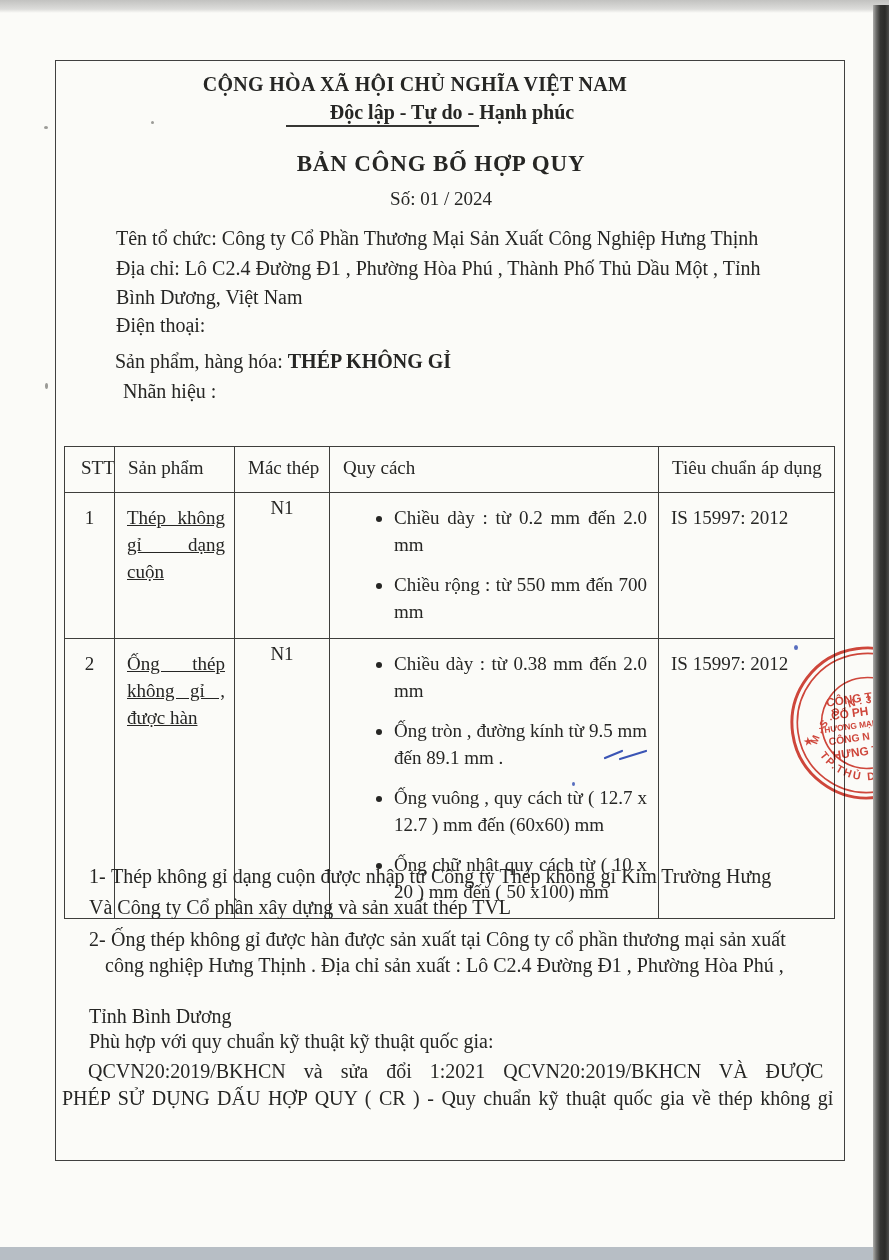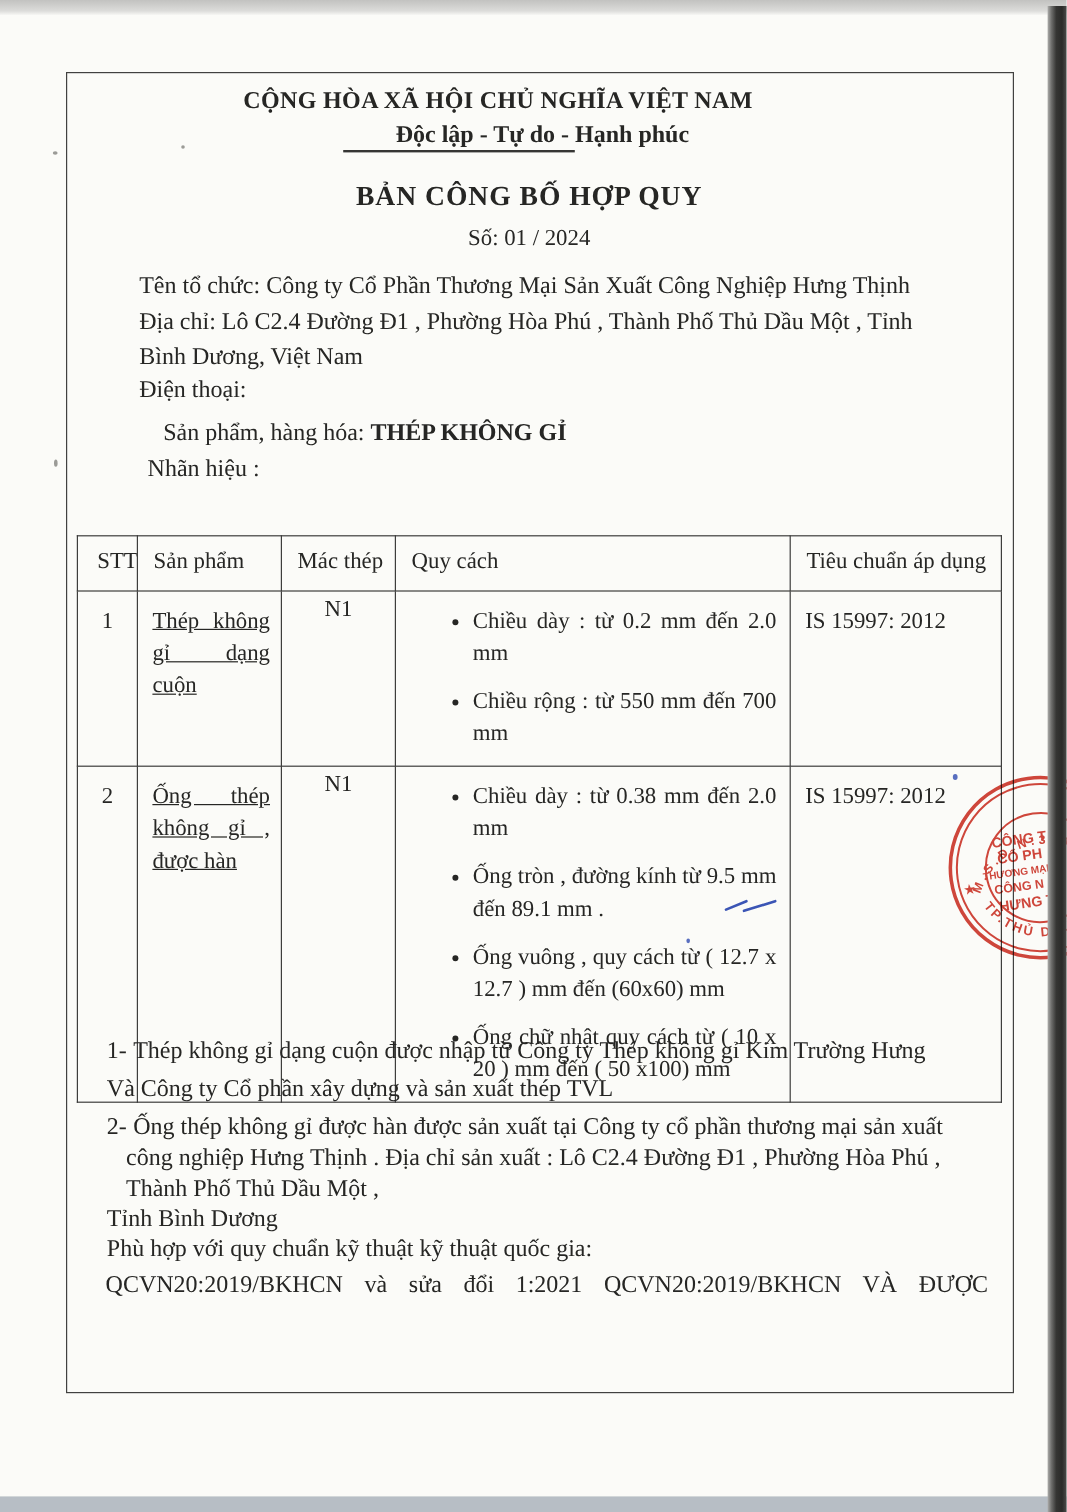--- a/index.html
+++ b/index.html
@@ -76,21 +76,21 @@
     <div class="abs motto-underline" style="left:230px;top:64px;width:193px;"></div>
 
     <div class="abs ctr b h-title" style="left:385px;top:90px;text-align:right;">BẢN CÔNG BỐ HỢP QUY</div>
     <div class="abs ctr h-number" style="left:385px;top:127px;">Số: 01 / 2024</div>
 
     <div class="abs nw body-line" style="left:60px;top:165px;">Tên tổ chức: Công ty Cổ Phần Thương Mại Sản Xuất Công Nghiệp Hưng Thịnh</div>
     <div class="abs nw body-line" style="left:60px;top:195px;">Địa chỉ: Lô C2.4 Đường Đ1 , Phường Hòa Phú , Thành Phố Thủ Dầu Một , Tỉnh</div>
     <div class="abs nw body-line" style="left:60px;top:224px;">Bình Dương, Việt Nam</div>
     <div class="abs nw body-line" style="left:60px;top:252px;">Điện thoại:</div>
 
-    <div class="abs nw body-line" style="left:80px;top:288px;">
+    <div class="abs nw body-line" style="left:59px;top:288px;">
       <span>Sản phẩm, hàng hóa: </span><span class="b">THÉP KHÔNG GỈ</span>
     </div>
     <div class="abs nw body-line" style="left:67px;top:318px;">Nhãn hiệu :</div>
 
     <table class="doc-table">
       <colgroup>
         <col style="width:50px">
           <col style="width:120px">
           <col style="width:95px">
         <col style="width:329px">
@@ -137,25 +137,25 @@
 
     <div class="abs nw note-line" style="left:33px;top:803px;">
       <span class="marker">1-</span><span>Thép không gỉ dạng cuộn được nhập từ Công ty Thép không gỉ Kim Trường Hưng</span>
     </div>
     <div class="abs nw note-line" style="left:33px;top:834px;">Và Công ty Cổ phần xây dựng và sản xuất thép TVL</div>
 
     <div class="abs nw note-line" style="left:33px;top:866px;">
       <span class="marker">2-</span><span>Ống thép không gỉ được hàn được sản xuất tại Công ty cổ phần thương mại sản xuất</span>
     </div>
     <div class="abs nw note-line" style="left:49px;top:892px;">công nghiệp Hưng Thịnh . Địa chỉ sản xuất : Lô C2.4 Đường Đ1 , Phường Hòa Phú ,</div>
-    <div class="abs nw note-line" style="left:49px;top:918px;">Thành Phố Thủ Dầu Một ,</div>
 
     <div class="abs nw note-line" style="left:33px;top:943px;">Tỉnh Bình Dương</div>
     <div class="abs nw note-line" style="left:33px;top:968px;">Phù hợp với quy chuẩn kỹ thuật kỹ thuật quốc gia:</div>
     <div class="abs nw note-line justified1" style="left:32px;top:998px;">QCVN20:2019/BKHCN và sửa đổi 1:2021 QCVN20:2019/BKHCN VÀ ĐƯỢC</div>
+    <div class="abs nw note-line justified2" style="left:6px;top:1025px;">PHÉP SỬ DỤNG DẤU HỢP QUY ( CR ) -  Quy chuẩn kỹ thuật quốc gia về thép không gỉ</div>
   </div>
 
   <svg class="abs stamp" viewBox="0 0 160 160">
     <g fill="none" stroke="#cf392d">
       <circle cx="80" cy="80" r="76" stroke-width="3"></circle>
       <circle cx="80" cy="80" r="70.5" stroke-width="1.7"></circle>
       <circle cx="80" cy="80" r="46" stroke-width="1.7"></circle>
     </g>
     <defs>
       <path id="arcTop" d="M 26 97 A 58 58 0 0 1 134 97"></path>

